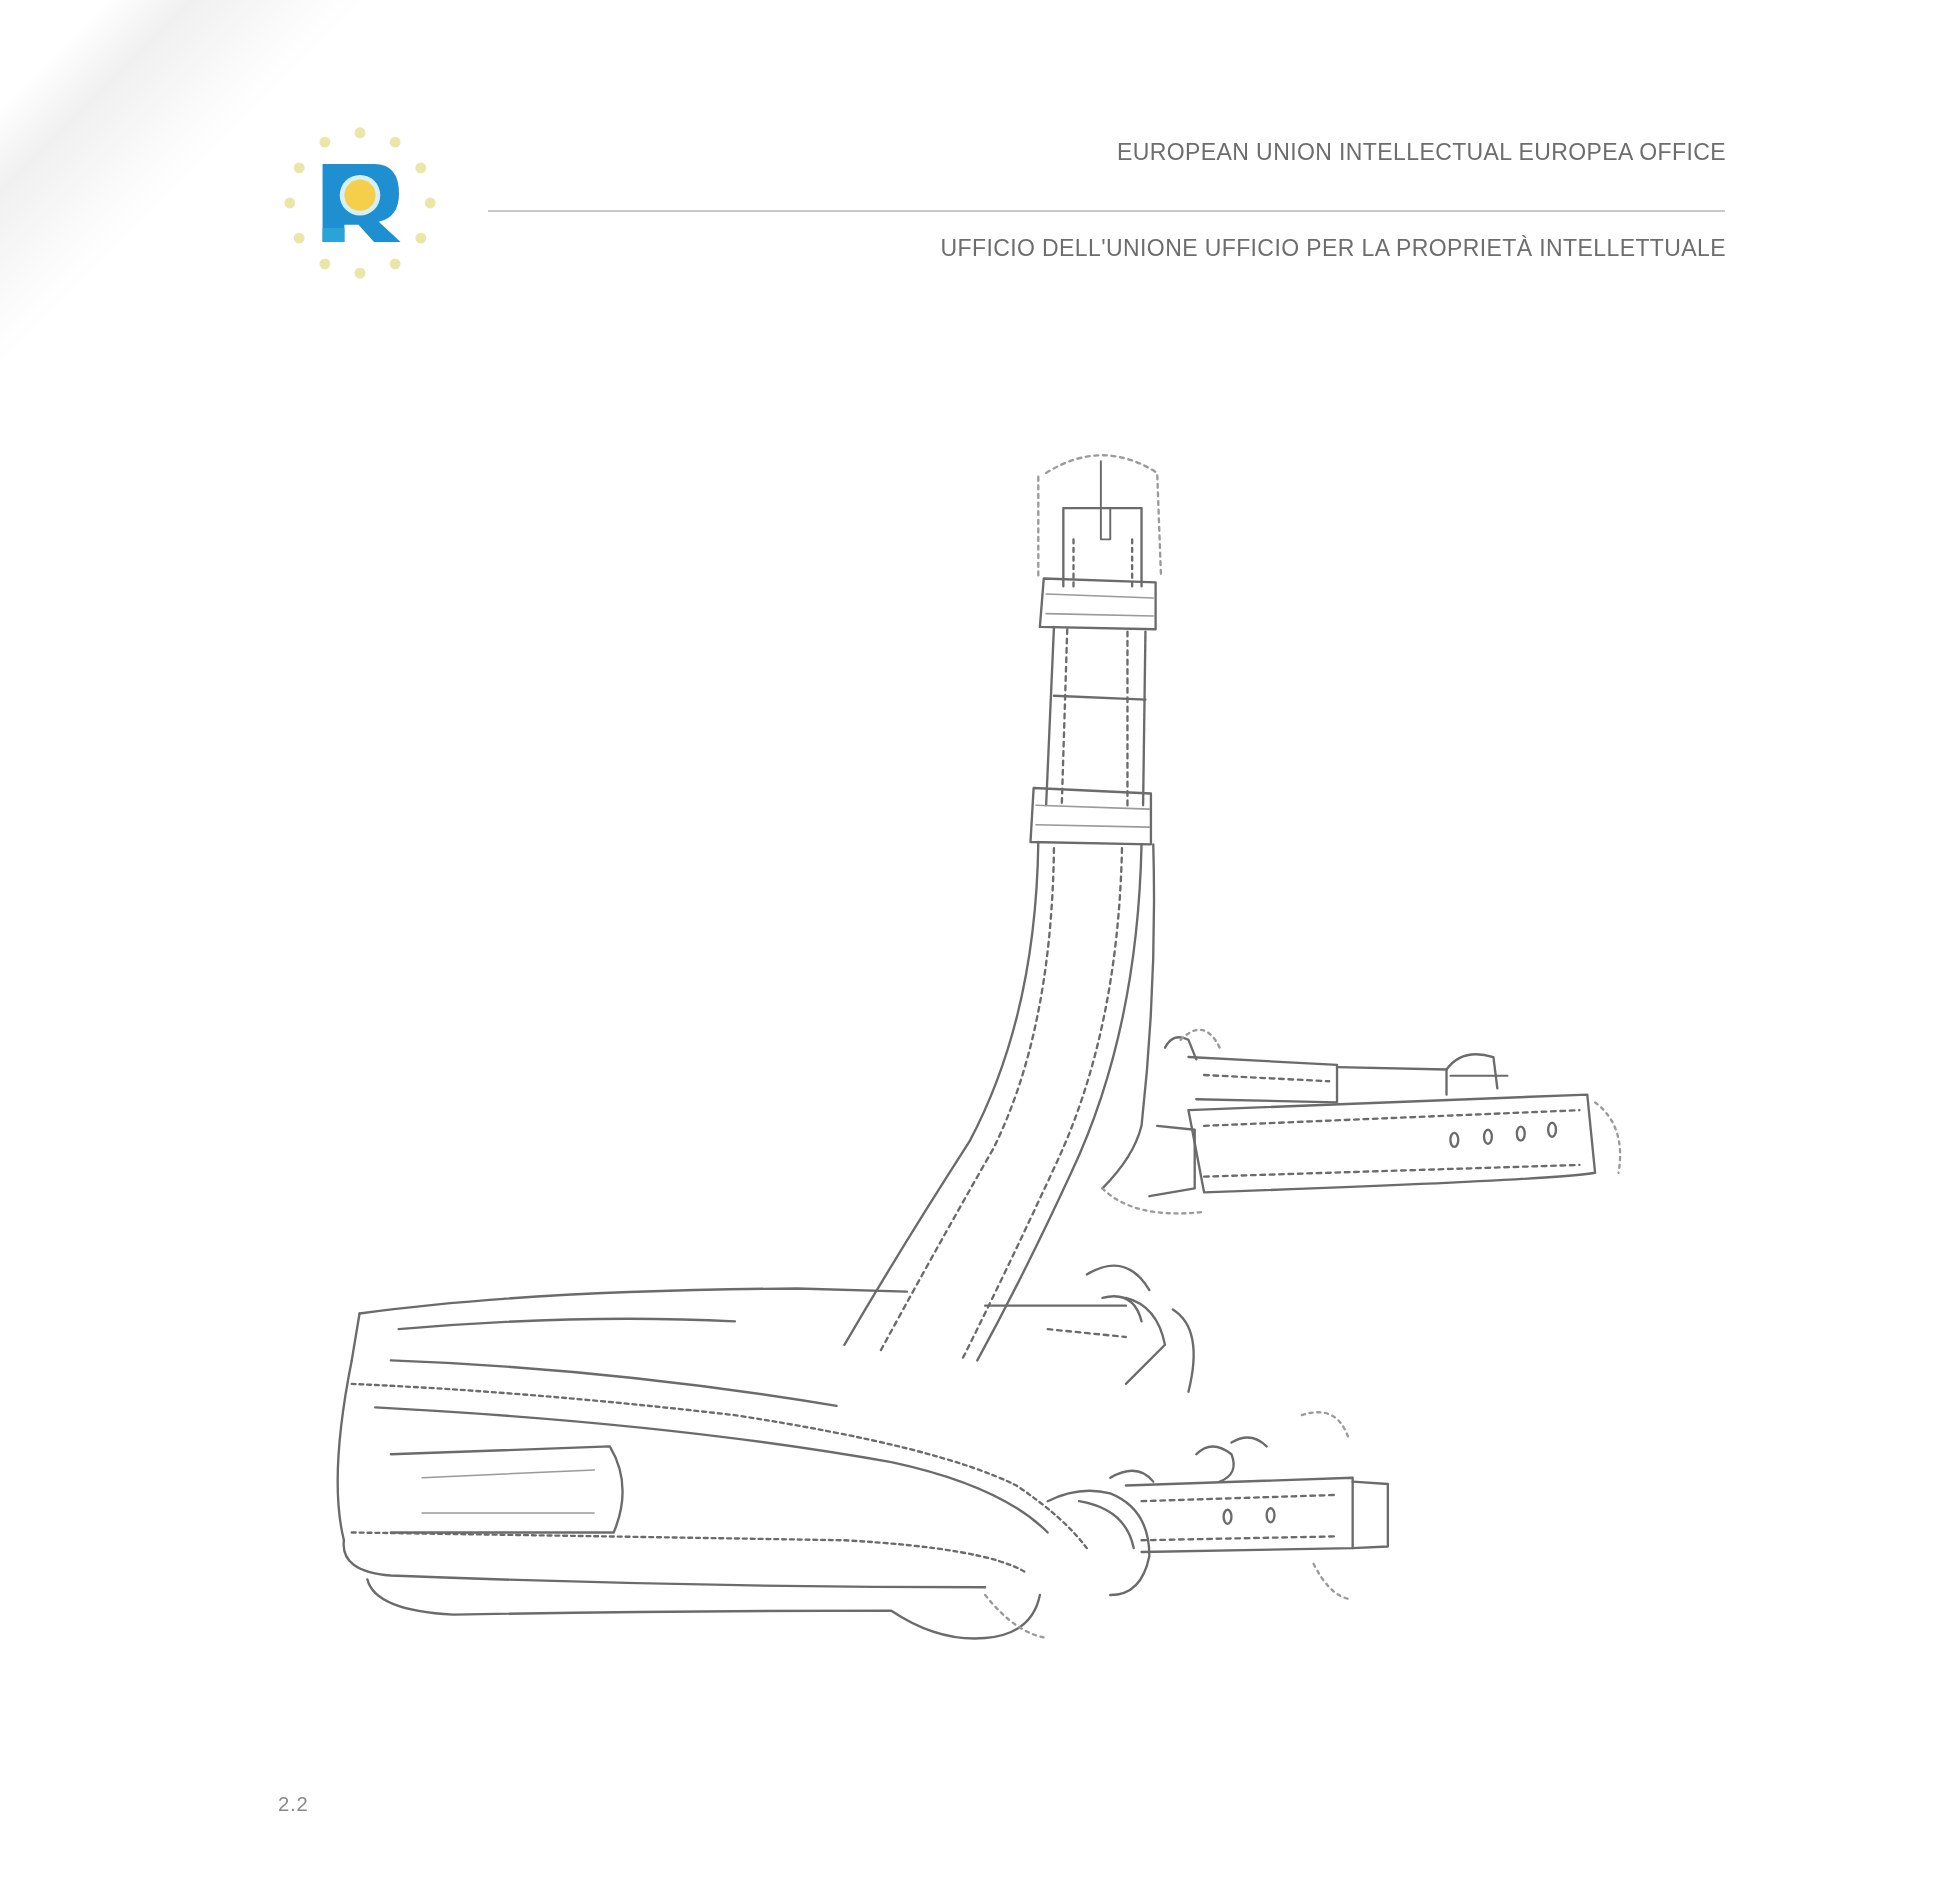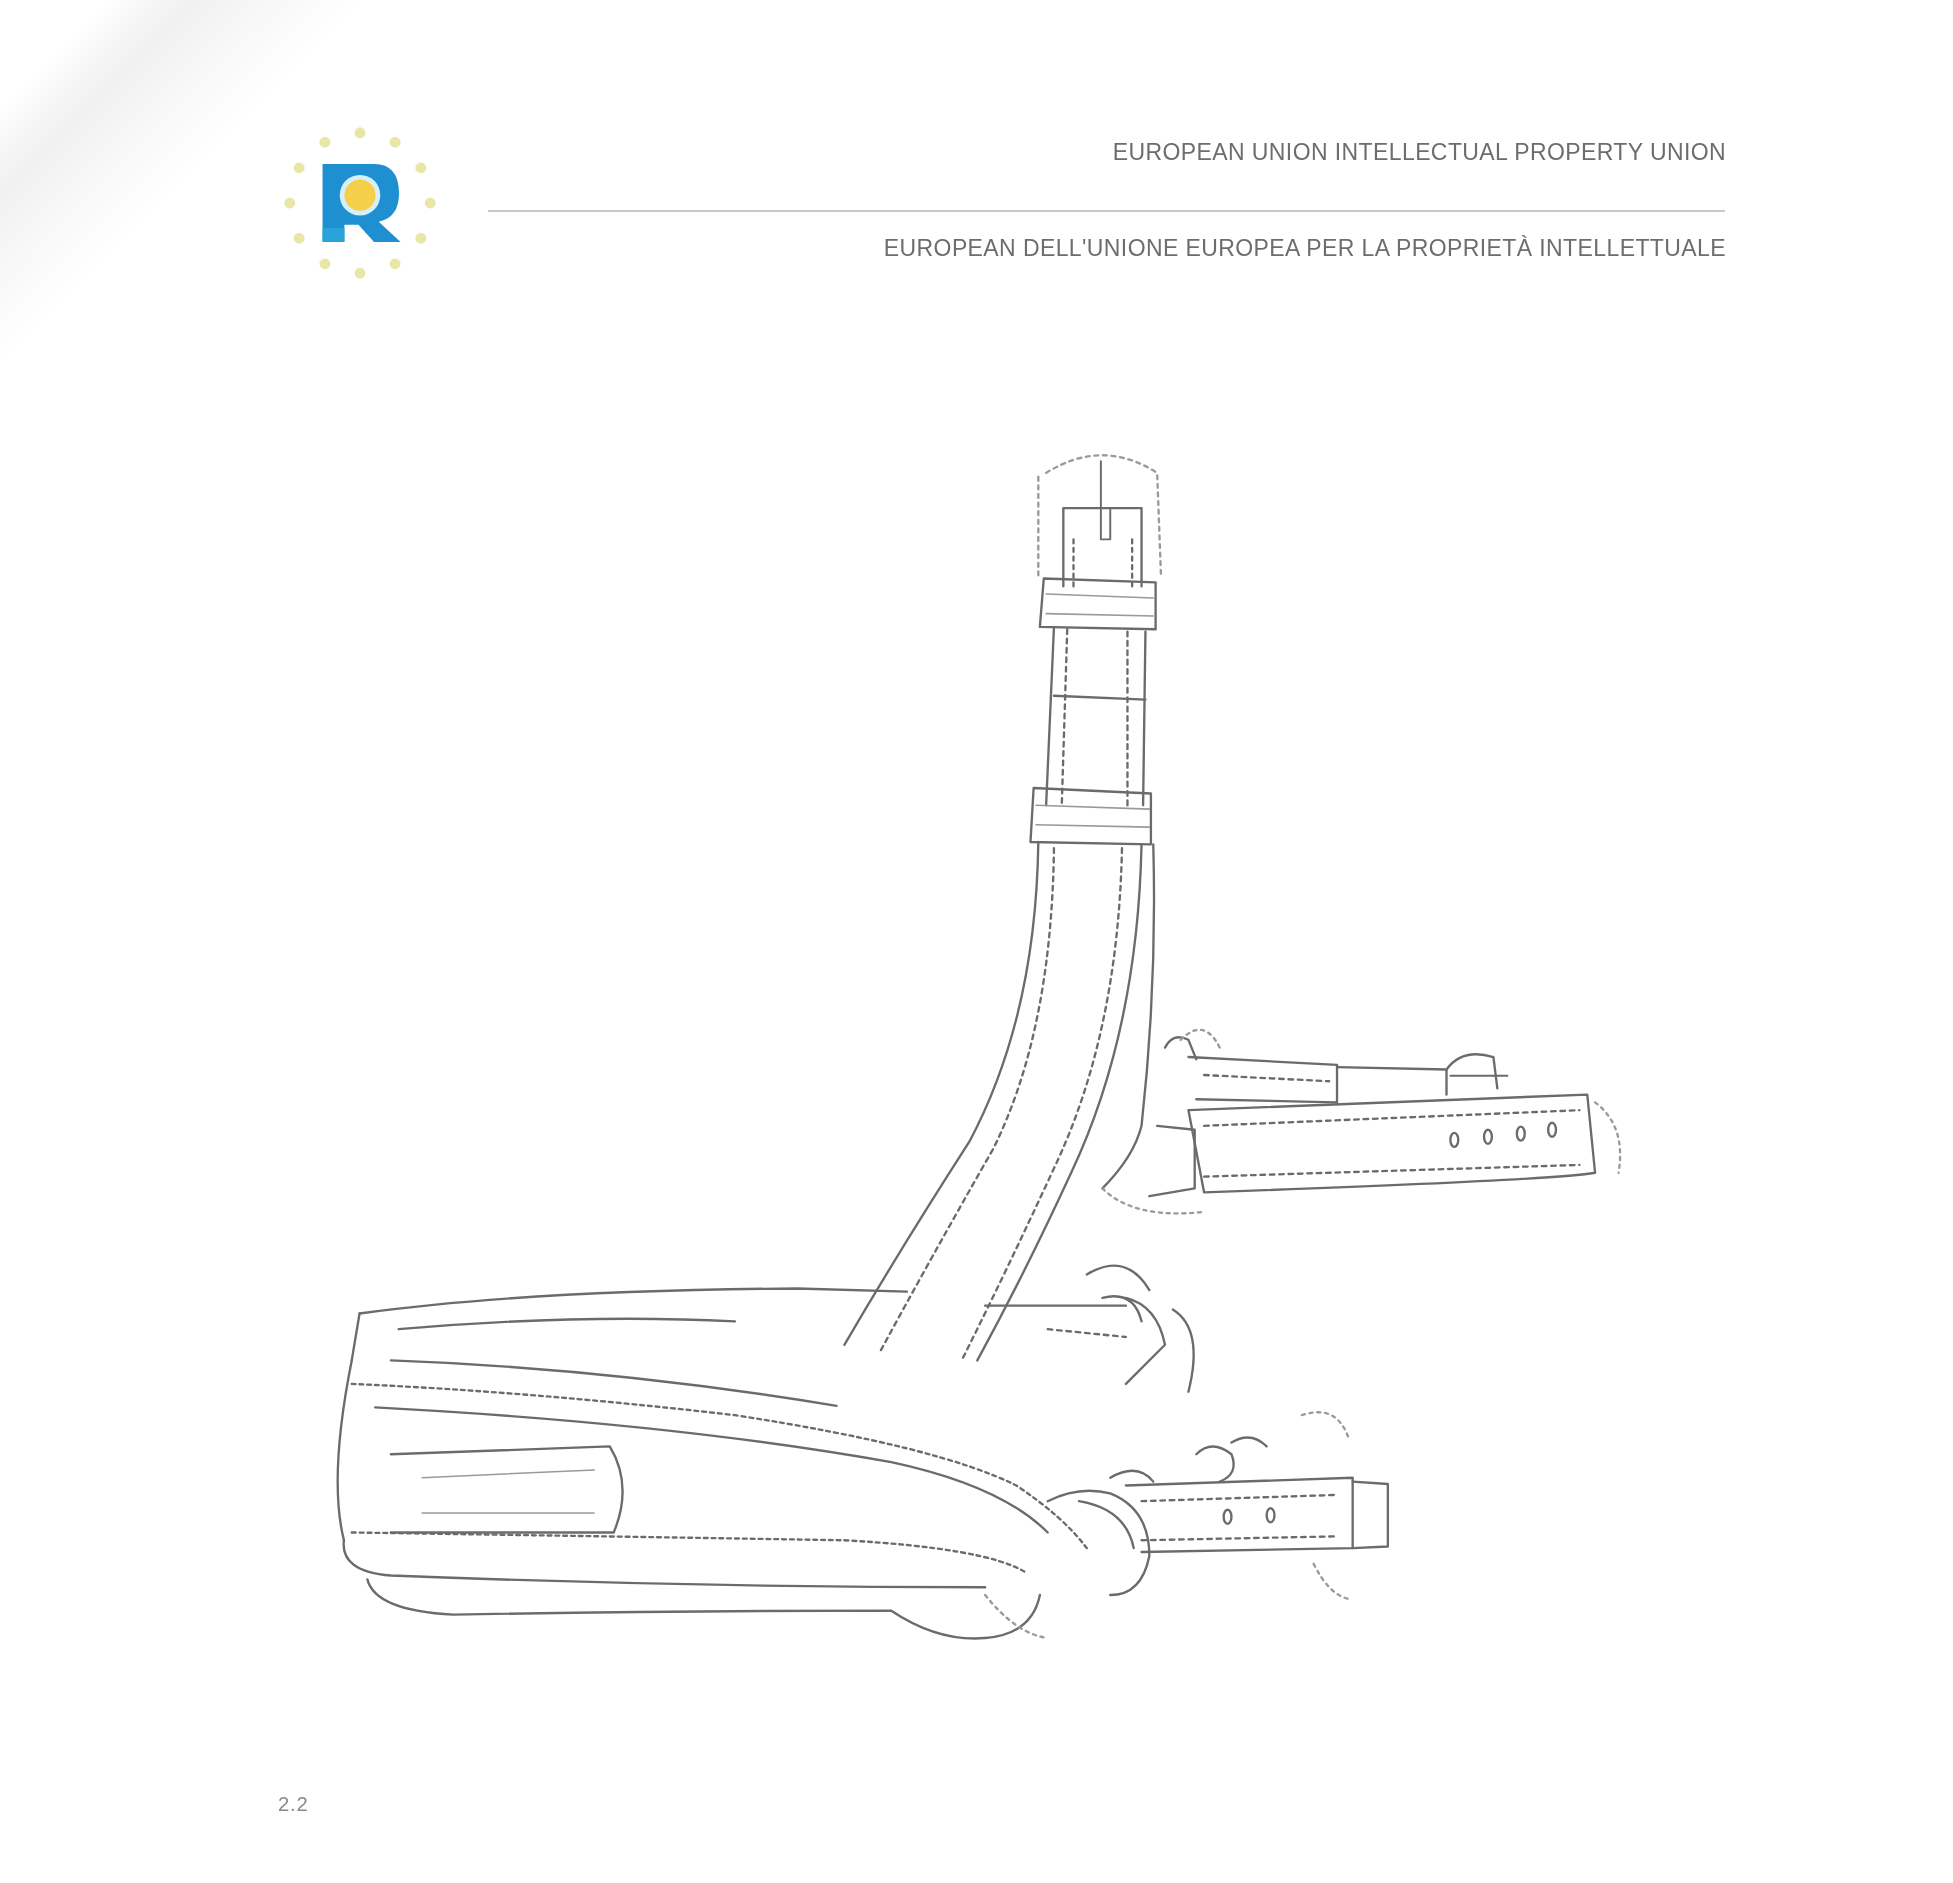--- a/index.html
+++ b/index.html
@@ -35,23 +35,23 @@
         <circle cx="22" cy="55" r="7"></circle>
         <circle cx="55" cy="22" r="7"></circle>
     </g>
     <path d="M52 50 H118 Q150 50 150 88 Q150 118 124 124 L152 150 H118 L98 128 H80 V150 H52 Z" fill="#1e8fd0"></path>
     <rect x="52" y="132" width="28" height="18" fill="#2aa3d8"></rect>
     <circle cx="100" cy="90" r="26" fill="#d6f0fb"></circle>
     <circle cx="100" cy="90" r="20" fill="#f5cf4a"></circle>
   </svg>
 </div>
 
-<div class="title-en">EUROPEAN UNION INTELLECTUAL PROPERTY UNION</div>
+<div class="title-en">EUROPEAN UNION INTELLECTUAL EUROPEA OFFICE</div>
 <div class="header-line"></div>
-<div class="title-it">EUROPEAN DELL'UNIONE EUROPEA PER LA PROPRIETÀ INTELLETTUALE</div>
+<div class="title-it">UFFICIO DELL'UNIONE UFFICIO PER LA PROPRIETÀ INTELLETTUALE</div>
 
 <svg class="drawing" viewBox="0 0 1720 1560" fill="none" stroke="#6b6b6b" stroke-width="3" stroke-linecap="round" stroke-linejoin="round">
 
   <path d="M958 65 Q1030 20 1100 65 L1105 200" stroke-dasharray="5 6" stroke="#9a9a9a"></path>
   <path d="M948 70 L948 200" stroke-dasharray="5 6" stroke="#9a9a9a"></path>
 
   <path d="M980 210 L980 110 L1080 110 L1080 210"></path>
   <path d="M1028 50 L1028 150 L1040 150 L1040 110" stroke-width="2.5"></path>
   <path d="M993 150 L993 210 M1068 150 L1068 210" stroke-dasharray="5 6"></path>
 

